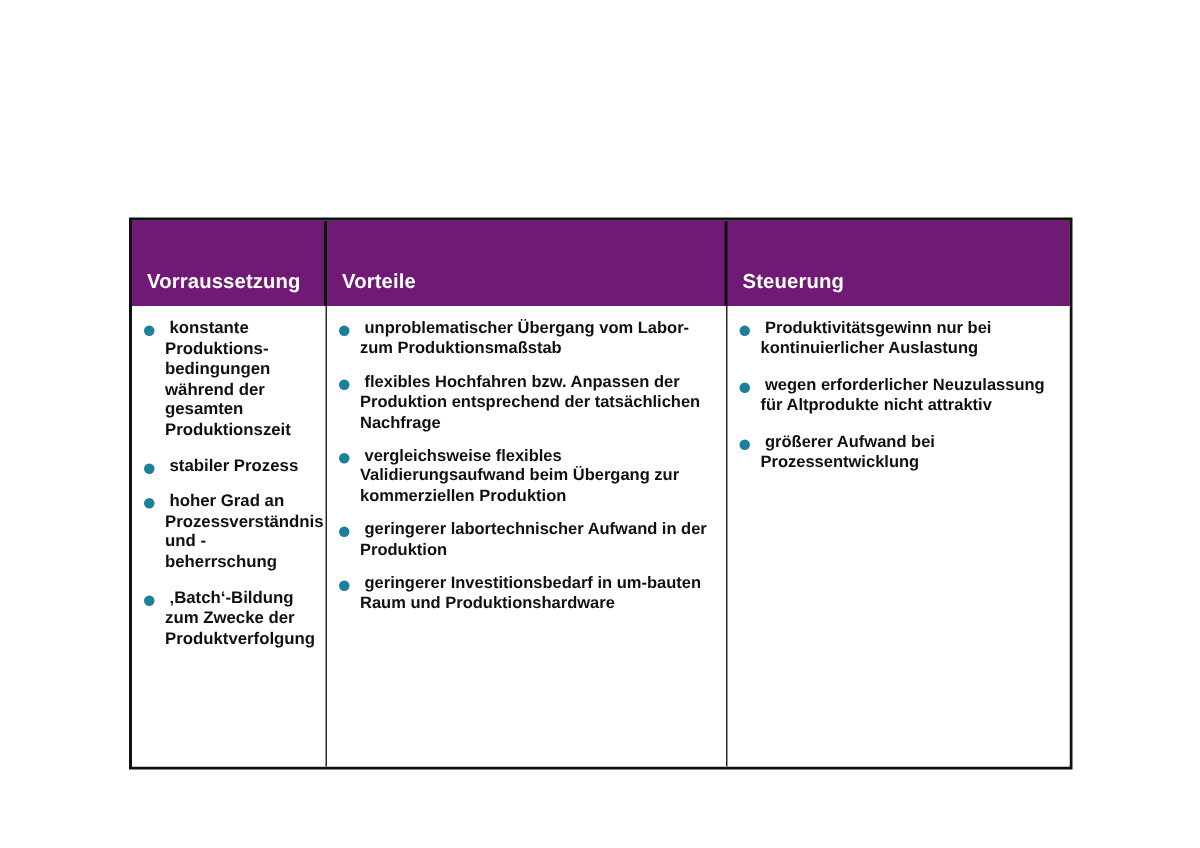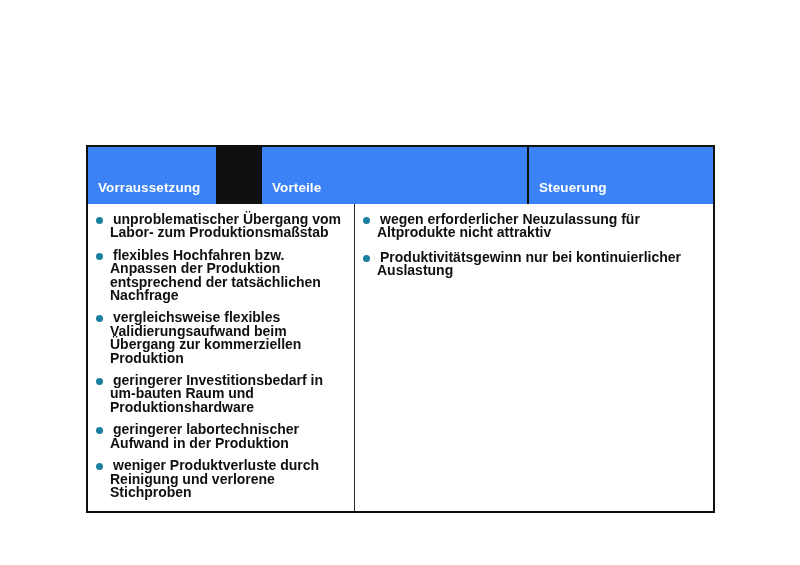--- a/index.html
+++ b/index.html
@@ -37,33 +37,33 @@
   }
 
   
   .table-header {
     display: flex;
     height: 57px;
     flex: 0 0 57px;
     background: #101010;
   }
   .header-cell {
-    background: #3b82f6;
+    background: #701a75;
     color: #ffffff;
     font-size: 13.5px;
     font-weight: bold;
     letter-spacing: 0.1px;
     display: flex;
     align-items: flex-end;
     padding: 0 0 9px 10px;
     box-sizing: border-box;
     overflow: hidden;
   }
   .header-cell.col1 { flex: 0 0 128px; margin-right: 2px; }
-  .header-cell.col2 { flex: 0 0 265px; margin-right: 2px; margin-left: 44px; }
+  .header-cell.col2 { flex: 0 0 265px; margin-right: 2px; }
   .header-cell.col3 { flex: 1 1 auto; }
 
   
   .table-body {
     display: flex;
     flex: 1 1 auto;
     min-height: 0;
     background: #ffffff;
   }
   .body-cell {
@@ -87,21 +87,21 @@
     list-style: none;
     margin: 0;
     padding: 0;
   }
   ul.bullet-list li {
     position: relative;
     margin: 0 0 9px 0;
     padding-left: 14px;
     color: #101010;
     font-weight: bold;
-    font-size: 14px;
+    font-size: 11px;
     line-height: 13.4px;
     text-indent: 3px;
   }
   ul.bullet-list li:last-child { margin-bottom: 0; }
   ul.bullet-list li::before {
     content: "";
     position: absolute;
     left: 0;
     top: 4px;
     width: 7px;
@@ -128,35 +128,43 @@
   <div class="comparison-table">
 
     <div class="table-header">
       <div class="header-cell col1">Vorraussetzung</div>
       <div class="header-cell col2">Vorteile</div>
       <div class="header-cell col3">Steuerung</div>
     </div>
 
     <div class="table-body">
 
+      <div class="body-cell col1">
+        <ul class="bullet-list">
+          <li>konstante Produktions-bedingungen während der gesamten Produktionszeit</li>
+          <li>stabiler Prozess</li>
+          <li>hoher Grad an Prozessverständnis und -beherrschung</li>
+          <li>‚Batch‘-Bildung zum Zwecke der Produktverfolgung</li>
+        </ul>
+      </div>
 
       <div class="body-cell col2">
         <ul class="bullet-list">
           <li>unproblematischer Übergang vom Labor- zum Produktionsmaßstab</li>
           <li>flexibles Hochfahren bzw. Anpassen der Produktion entsprechend der tatsächlichen Nachfrage</li>
           <li>vergleichsweise flexibles Validierungsaufwand beim Übergang zur kommerziellen Produktion</li>
+          <li>geringerer labortechnischer Aufwand in der Produktion</li>
           <li>geringerer Investitionsbedarf in um-bauten Raum und Produktionshardware</li>
-          <li>geringerer labortechnischer Aufwand in der Produktion</li>
-          <li>weniger Produktverluste durch Reinigung und verlorene Stichproben</li>
         </ul>
       </div>
 
       <div class="body-cell col3">
         <ul class="bullet-list">
+          <li>Produktivitätsgewinn nur bei kontinuierlicher Auslastung</li>
           <li>wegen erforderlicher Neuzulassung für Altprodukte nicht attraktiv</li>
-          <li>Produktivitätsgewinn nur bei kontinuierlicher Auslastung</li>
+          <li>größerer Aufwand bei Prozessentwicklung</li>
         </ul>
       </div>
 
     </div>
   </div>
 
 </div>
 
 </body></html>

